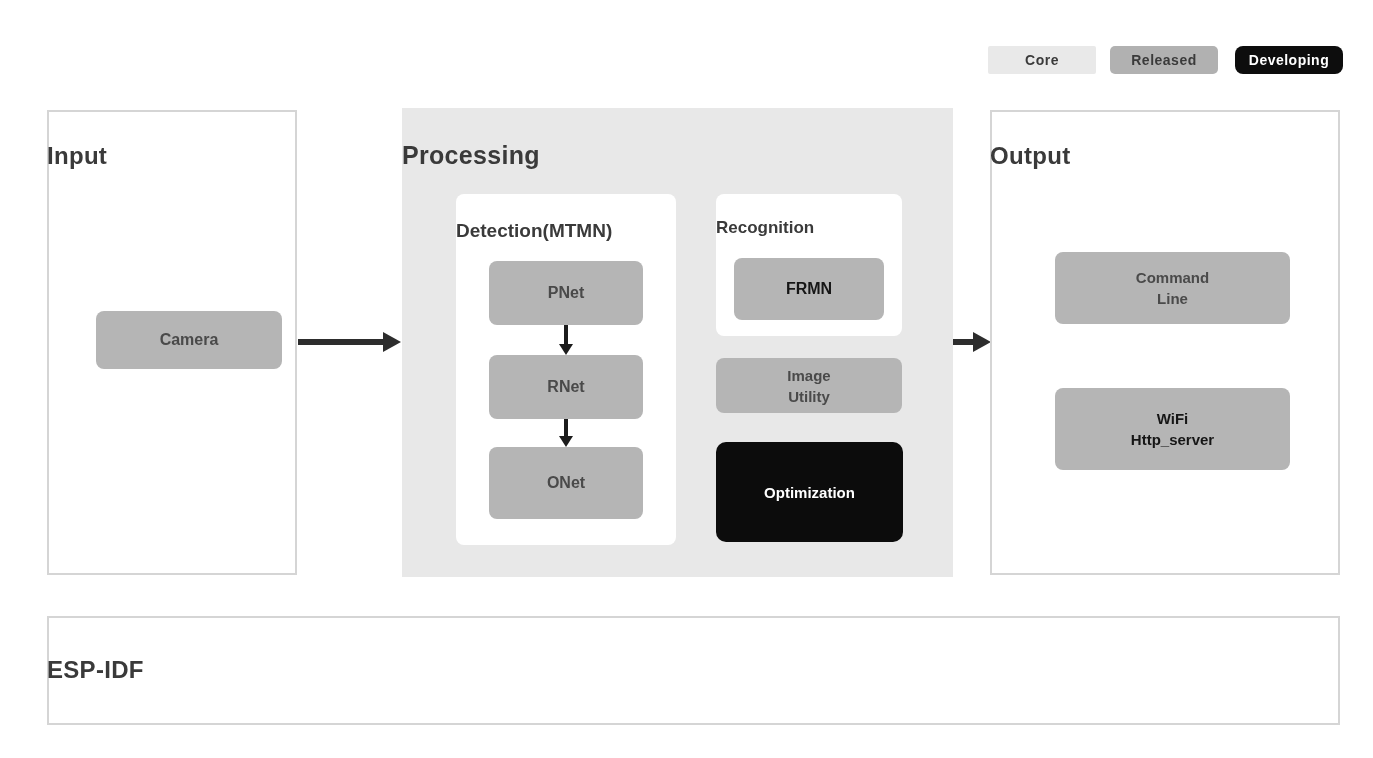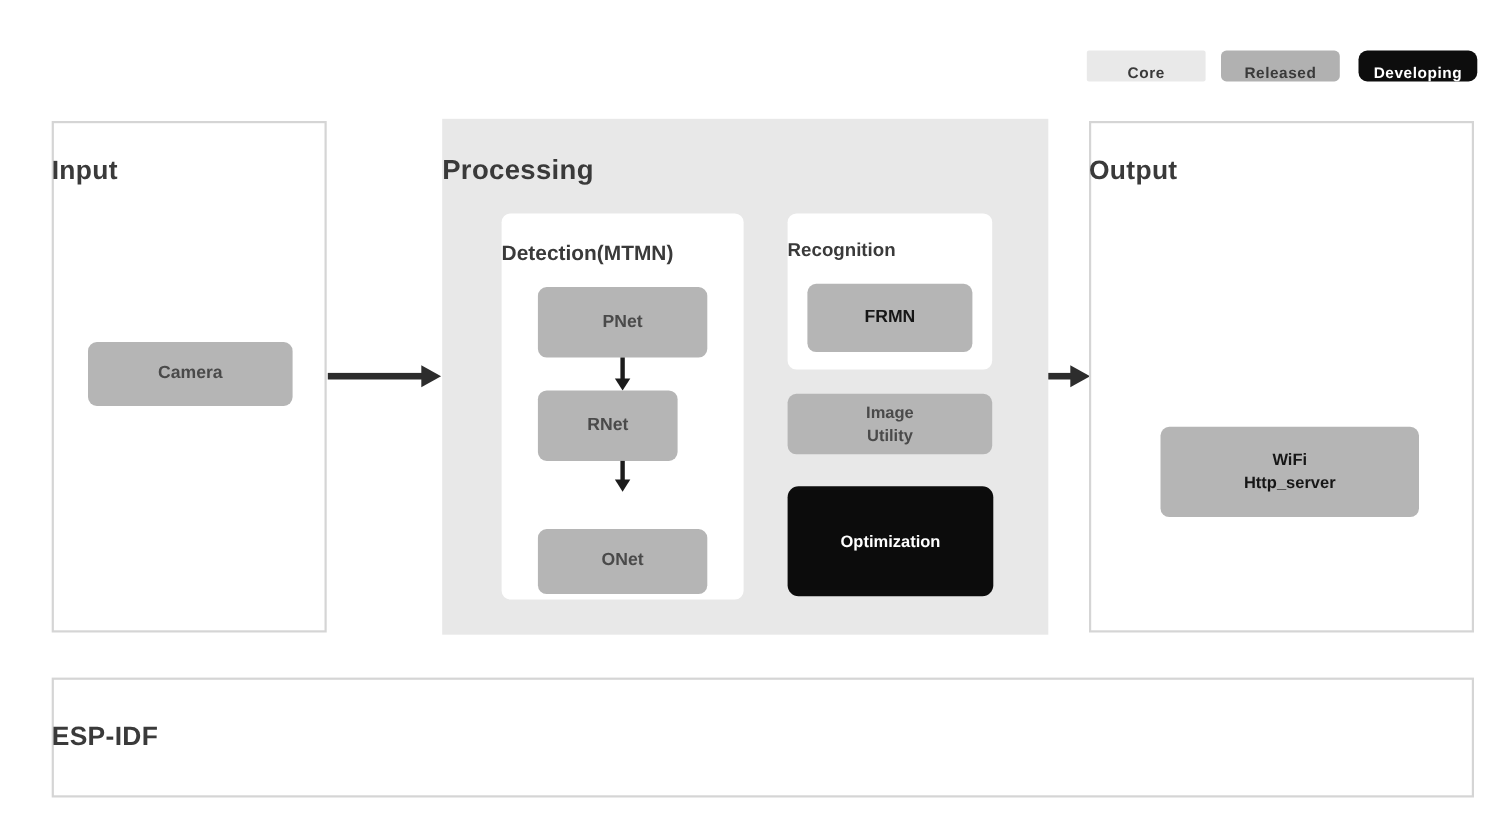--- a/index.html
+++ b/index.html
@@ -12,21 +12,21 @@
     overflow: hidden;
   }
 
   
   .legend-item {
     position: absolute;
     top: 46px;
     height: 28px;
     width: 108px;
     display: flex;
-    align-items: flex-end;
+    align-items: center;
     justify-content: center;
     font-size: 14px;
     font-weight: bold;
     letter-spacing: 0.5px;
   }
   #legend-core       { left: 988px;  background: #e9e9e9; color: #3a3a3a; border-radius: 2px; }
   #legend-released   { left: 1110px; background: #b1b1b1; color: #3a3a3a; border-radius: 5px; }
   #legend-developing { left: 1235px; background: #0d0d0d; color: #ffffff; border-radius: 8px; }
 
   
@@ -82,24 +82,24 @@
     font-weight: bold;
     font-size: 16px;
     white-space: pre-line;
     line-height: 1.4;
     box-sizing: border-box;
   }
   .node.released   { background: #b5b5b5; color: #4a4a4a; }
   .node.dark-text  { color: #161616; }
   .node.developing { background: #0c0c0c; color: #ffffff; font-size: 15px; border-radius: 10px; }
 
-  #camera-node       { left: 80px;   top: 311px; width: 186px; height: 58px; }
+  #camera-node       { left: 96px;   top: 311px; width: 186px; height: 58px; }
   #pnet-node         { left: 489px;  top: 261px; width: 154px; height: 64px; }
-  #rnet-node         { left: 489px;  top: 355px; width: 127px; height: 64px; }
-  #onet-node         { left: 489px;  top: 447px; width: 154px; height: 59px; margin-top: 34px; }
+  #rnet-node         { left: 489px;  top: 355px; width: 154px; height: 64px; }
+  #onet-node         { left: 489px;  top: 447px; width: 154px; height: 72px; }
   #frmn-node         { left: 734px;  top: 258px; width: 150px; height: 62px; }
   #image-utility-node{ left: 716px;  top: 358px; width: 186px; height: 55px; font-size: 15px; }
   #optimization-node { left: 716px;  top: 442px; width: 187px; height: 100px; }
   #command-line-node { left: 1055px; top: 252px; width: 235px; height: 72px; font-size: 15px; }
   #wifi-node         { left: 1055px; top: 388px; width: 235px; height: 82px; font-size: 15px; }
 
   
   .h-line { position: absolute; height: 6px; background: #2d2d2d; }
   .h-head {
     position: absolute;
@@ -168,19 +168,21 @@
 Utility</div>
   <div class="node developing" id="optimization-node">Optimization</div>
 
   <div>
     <div class="h-line" style="left:953px; top:339px; width:22px;"></div>
     <div class="h-head" style="left:973px; top:332px;"></div>
   </div>
 
   <div class="panel" id="output-panel"></div>
   <div class="panel-title" id="output-title">Output</div>
+  <div class="node released" id="command-line-node">Command
+Line</div>
   <div class="node released dark-text" id="wifi-node">WiFi
 Http_server</div>
 
   <div class="panel" id="espidf-panel"></div>
   <div class="panel-title" id="espidf-title">ESP-IDF</div>
 
 </div>
 
 </body></html>

